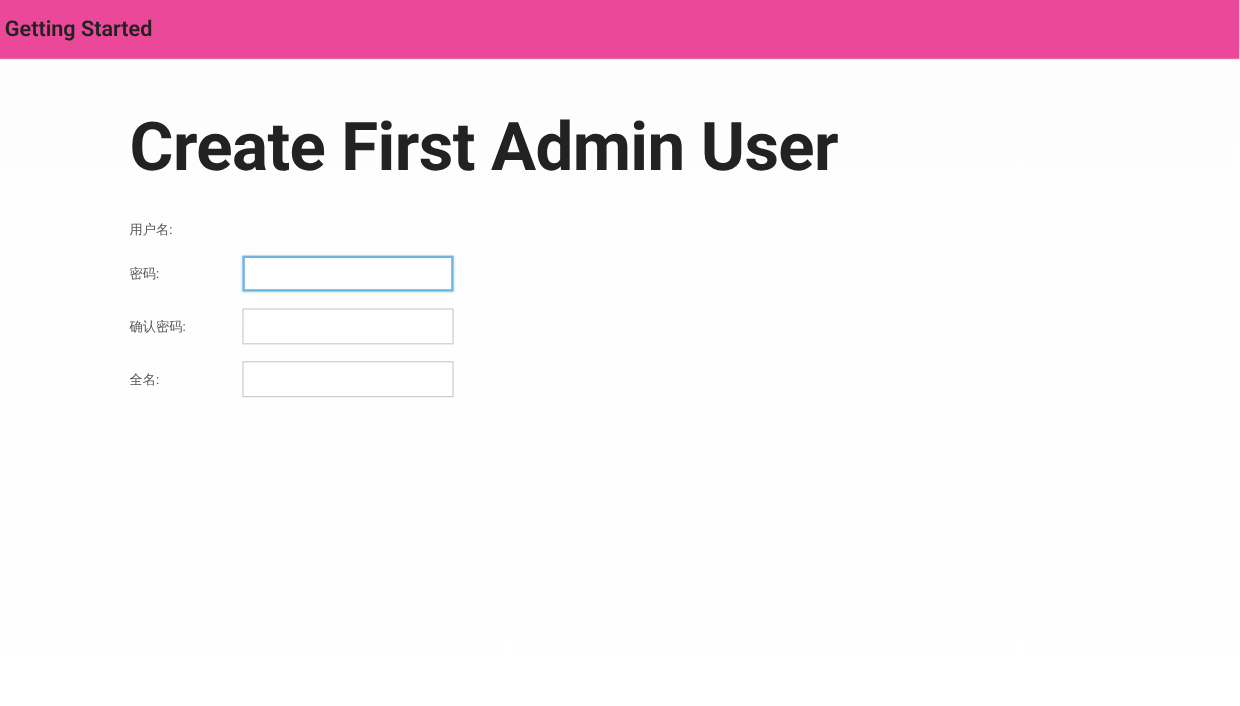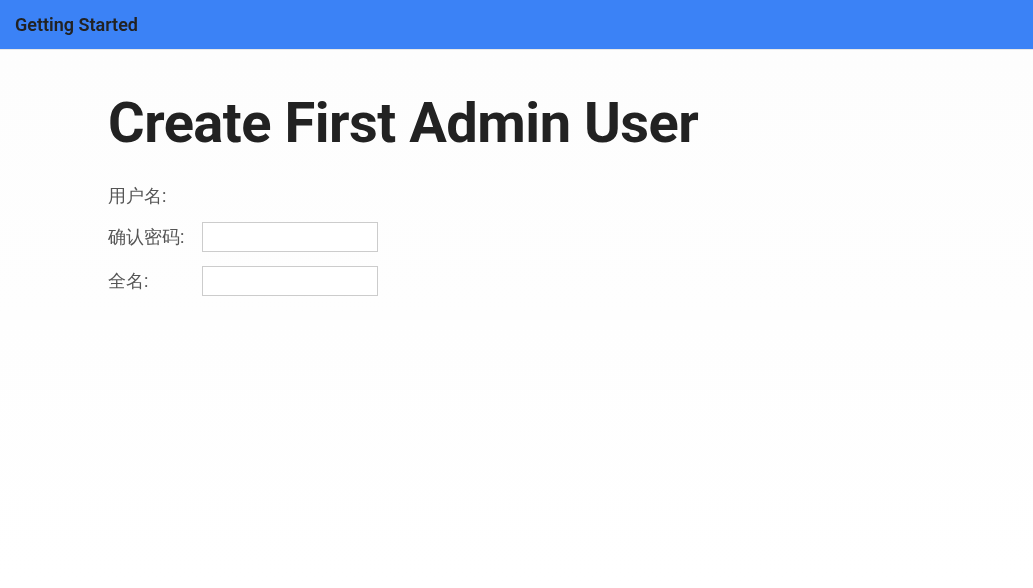--- a/index.html
+++ b/index.html
@@ -8,23 +8,23 @@
       padding: 0;
     }
     body {
       font-family: -apple-system, BlinkMacSystemFont, "Segoe UI", Roboto, "Helvetica Neue", Arial, sans-serif;
       background: #ffffff;
       width: 1033px;
       height: 588px;
       overflow: hidden;
     }
     .header {
-      padding: 14px 15px;
+      padding: 14px 4px;
       border-bottom: 1px solid #e8e8e8;
-      background: #3b82f6;
+      background: #ec4899;
     }
     .header-title {
       font-size: 18px;
       font-weight: 600;
       color: #222;
     }
     .main {
       padding: 40px 0 0 108px;
       background: linear-gradient(to bottom, #fdfdfd, #ffffff);
       min-height: calc(100% - 53px);
@@ -36,21 +36,21 @@
       margin-bottom: 28px;
       letter-spacing: -0.5px;
     }
     .form-row {
       display: flex;
       align-items: center;
       margin-bottom: 14px;
     }
     .form-label {
       width: 94px;
-      font-size: 18px;
+      font-size: 11px;
       color: #555;
       flex-shrink: 0;
     }
     .form-input {
       width: 176px;
       height: 30px;
       padding: 4px 8px;
       font-size: 14px;
       color: #333;
       border: 1px solid #ccc;
@@ -72,20 +72,24 @@
   <div class="header-title">Getting Started</div>
 </div>
 
 <div class="main">
   <h1 class="page-title">Create First Admin User</h1>
 
   <div class="form-row">
     <label class="form-label">用户名:</label>
   </div>
 
+  <div class="form-row">
+    <label class="form-label">密码:</label>
+    <input type="password" class="form-input focused" value="" style="">
+  </div>
 
   <div class="form-row">
     <label class="form-label">确认密码:</label>
     <input type="password" class="form-input" value="" style="">
   </div>
 
   <div class="form-row">
     <label class="form-label">全名:</label>
     <input type="text" class="form-input" value="" style="">
   </div>

